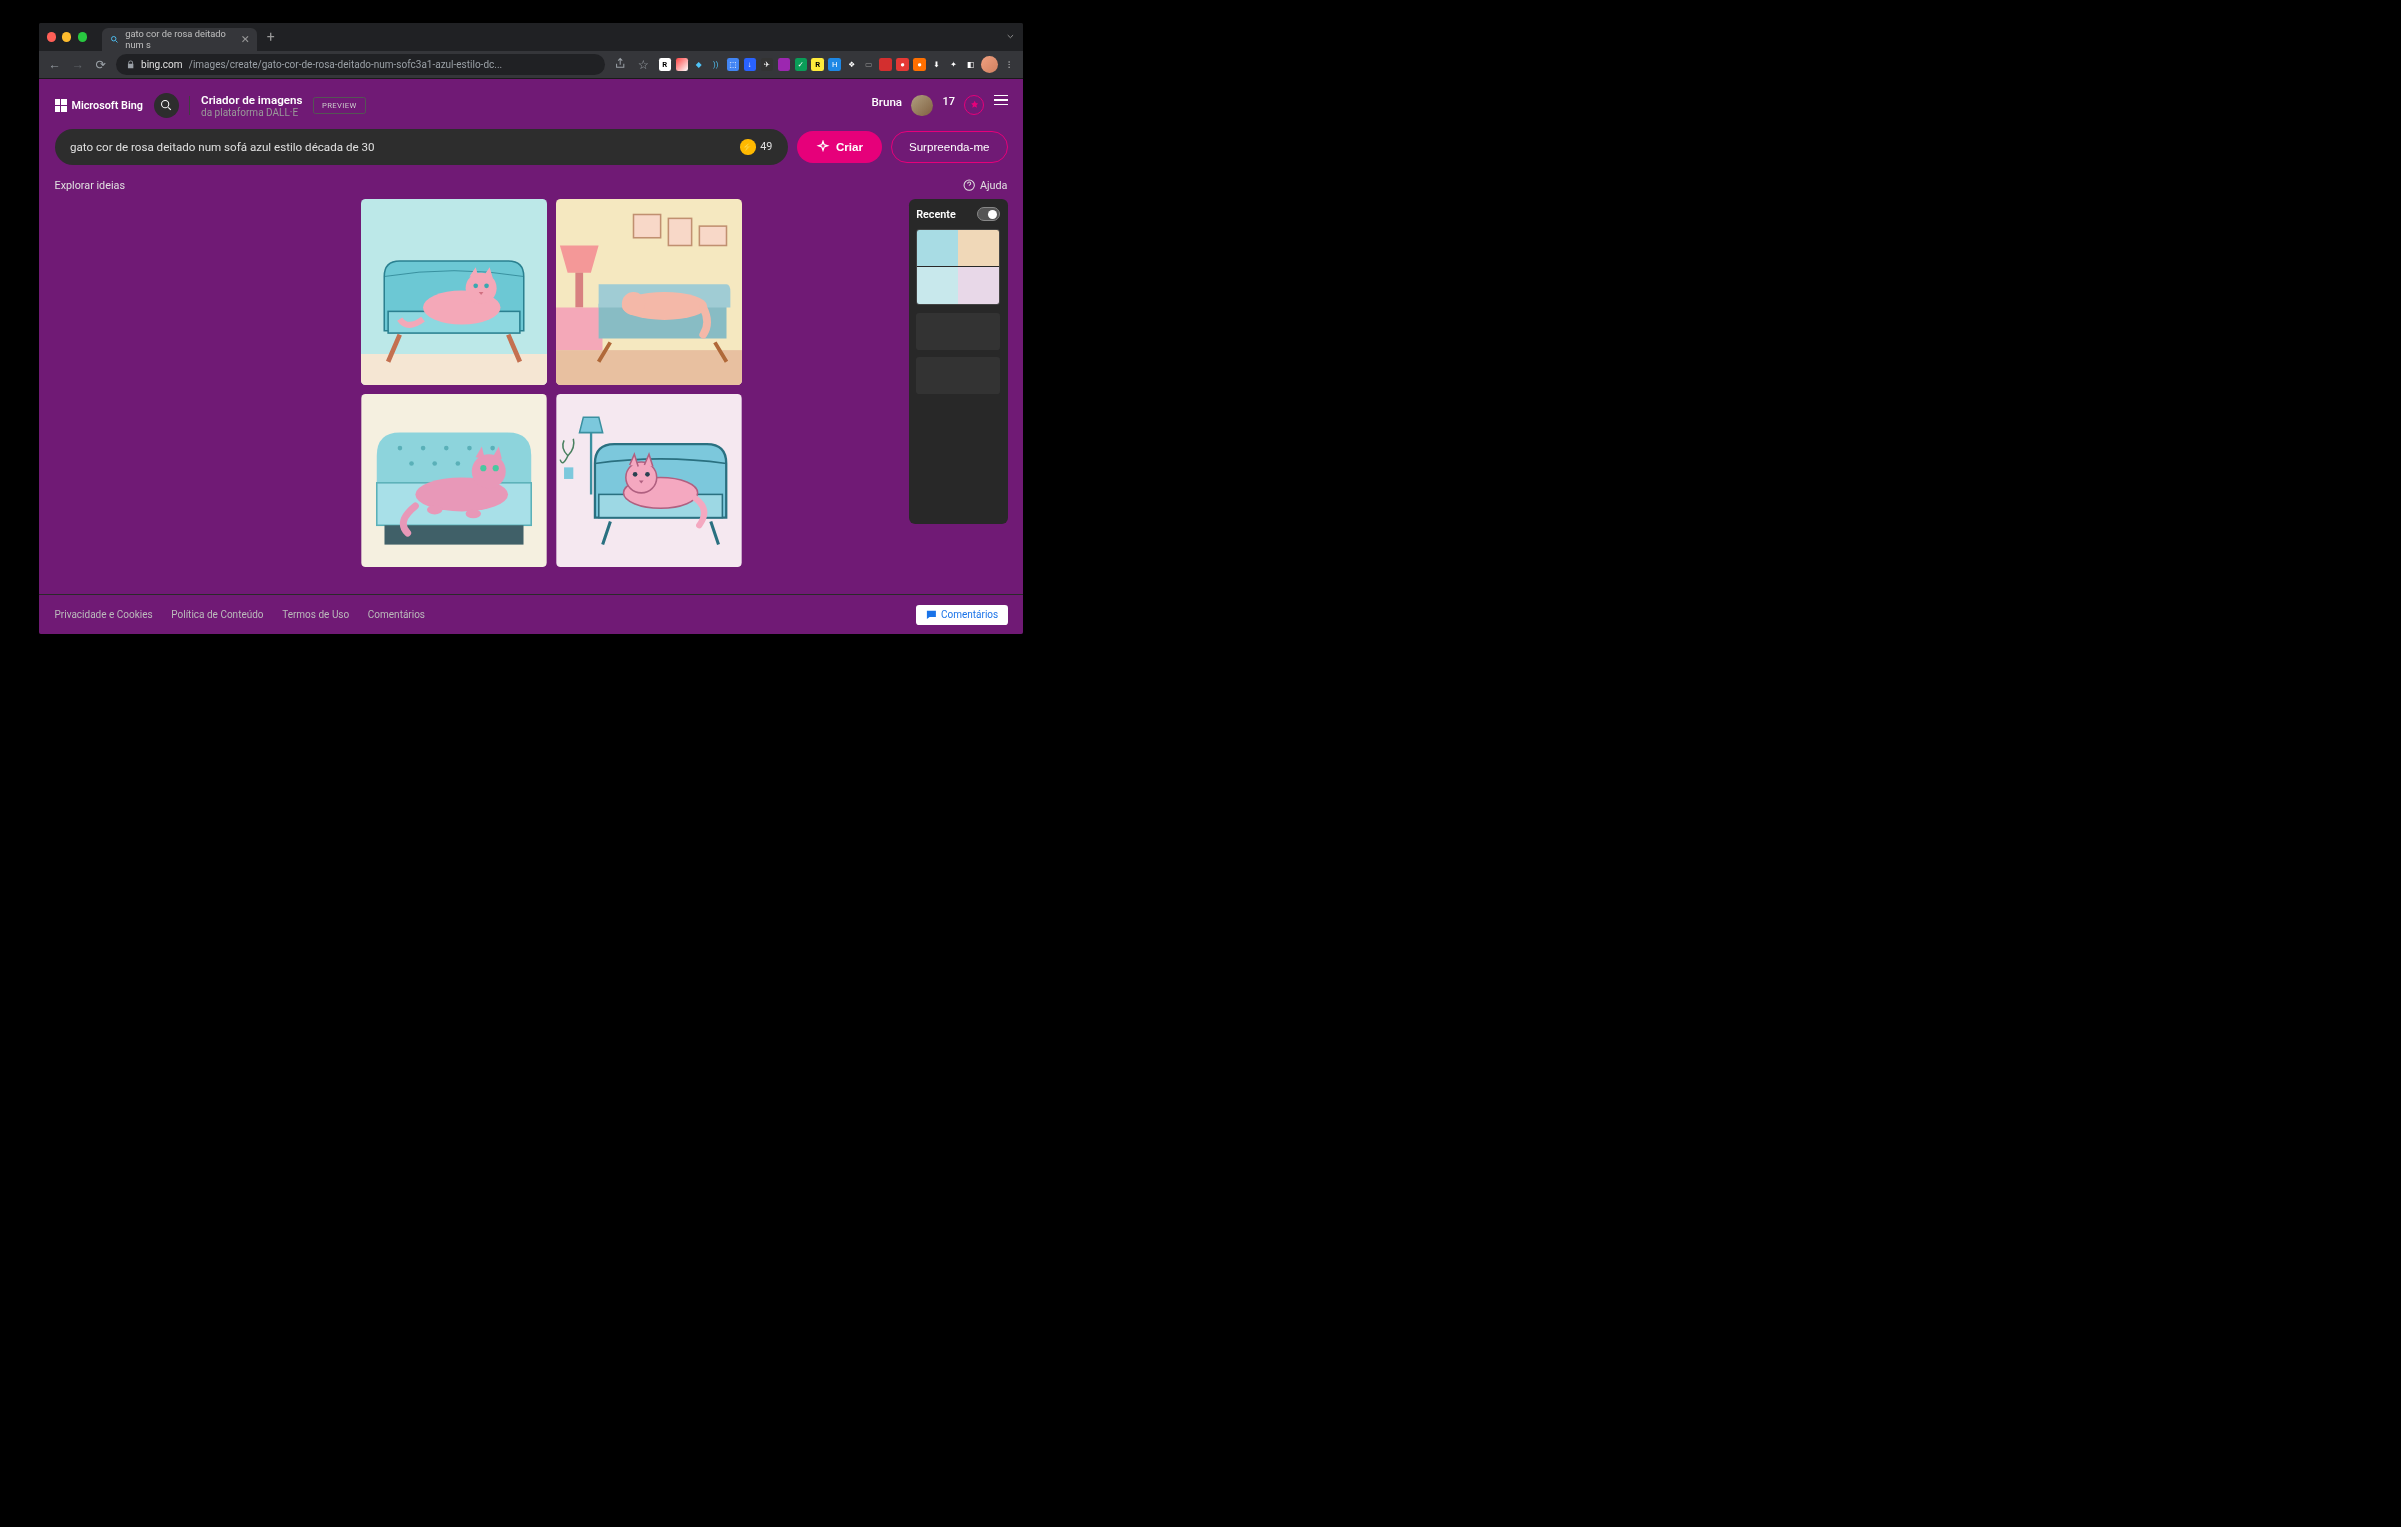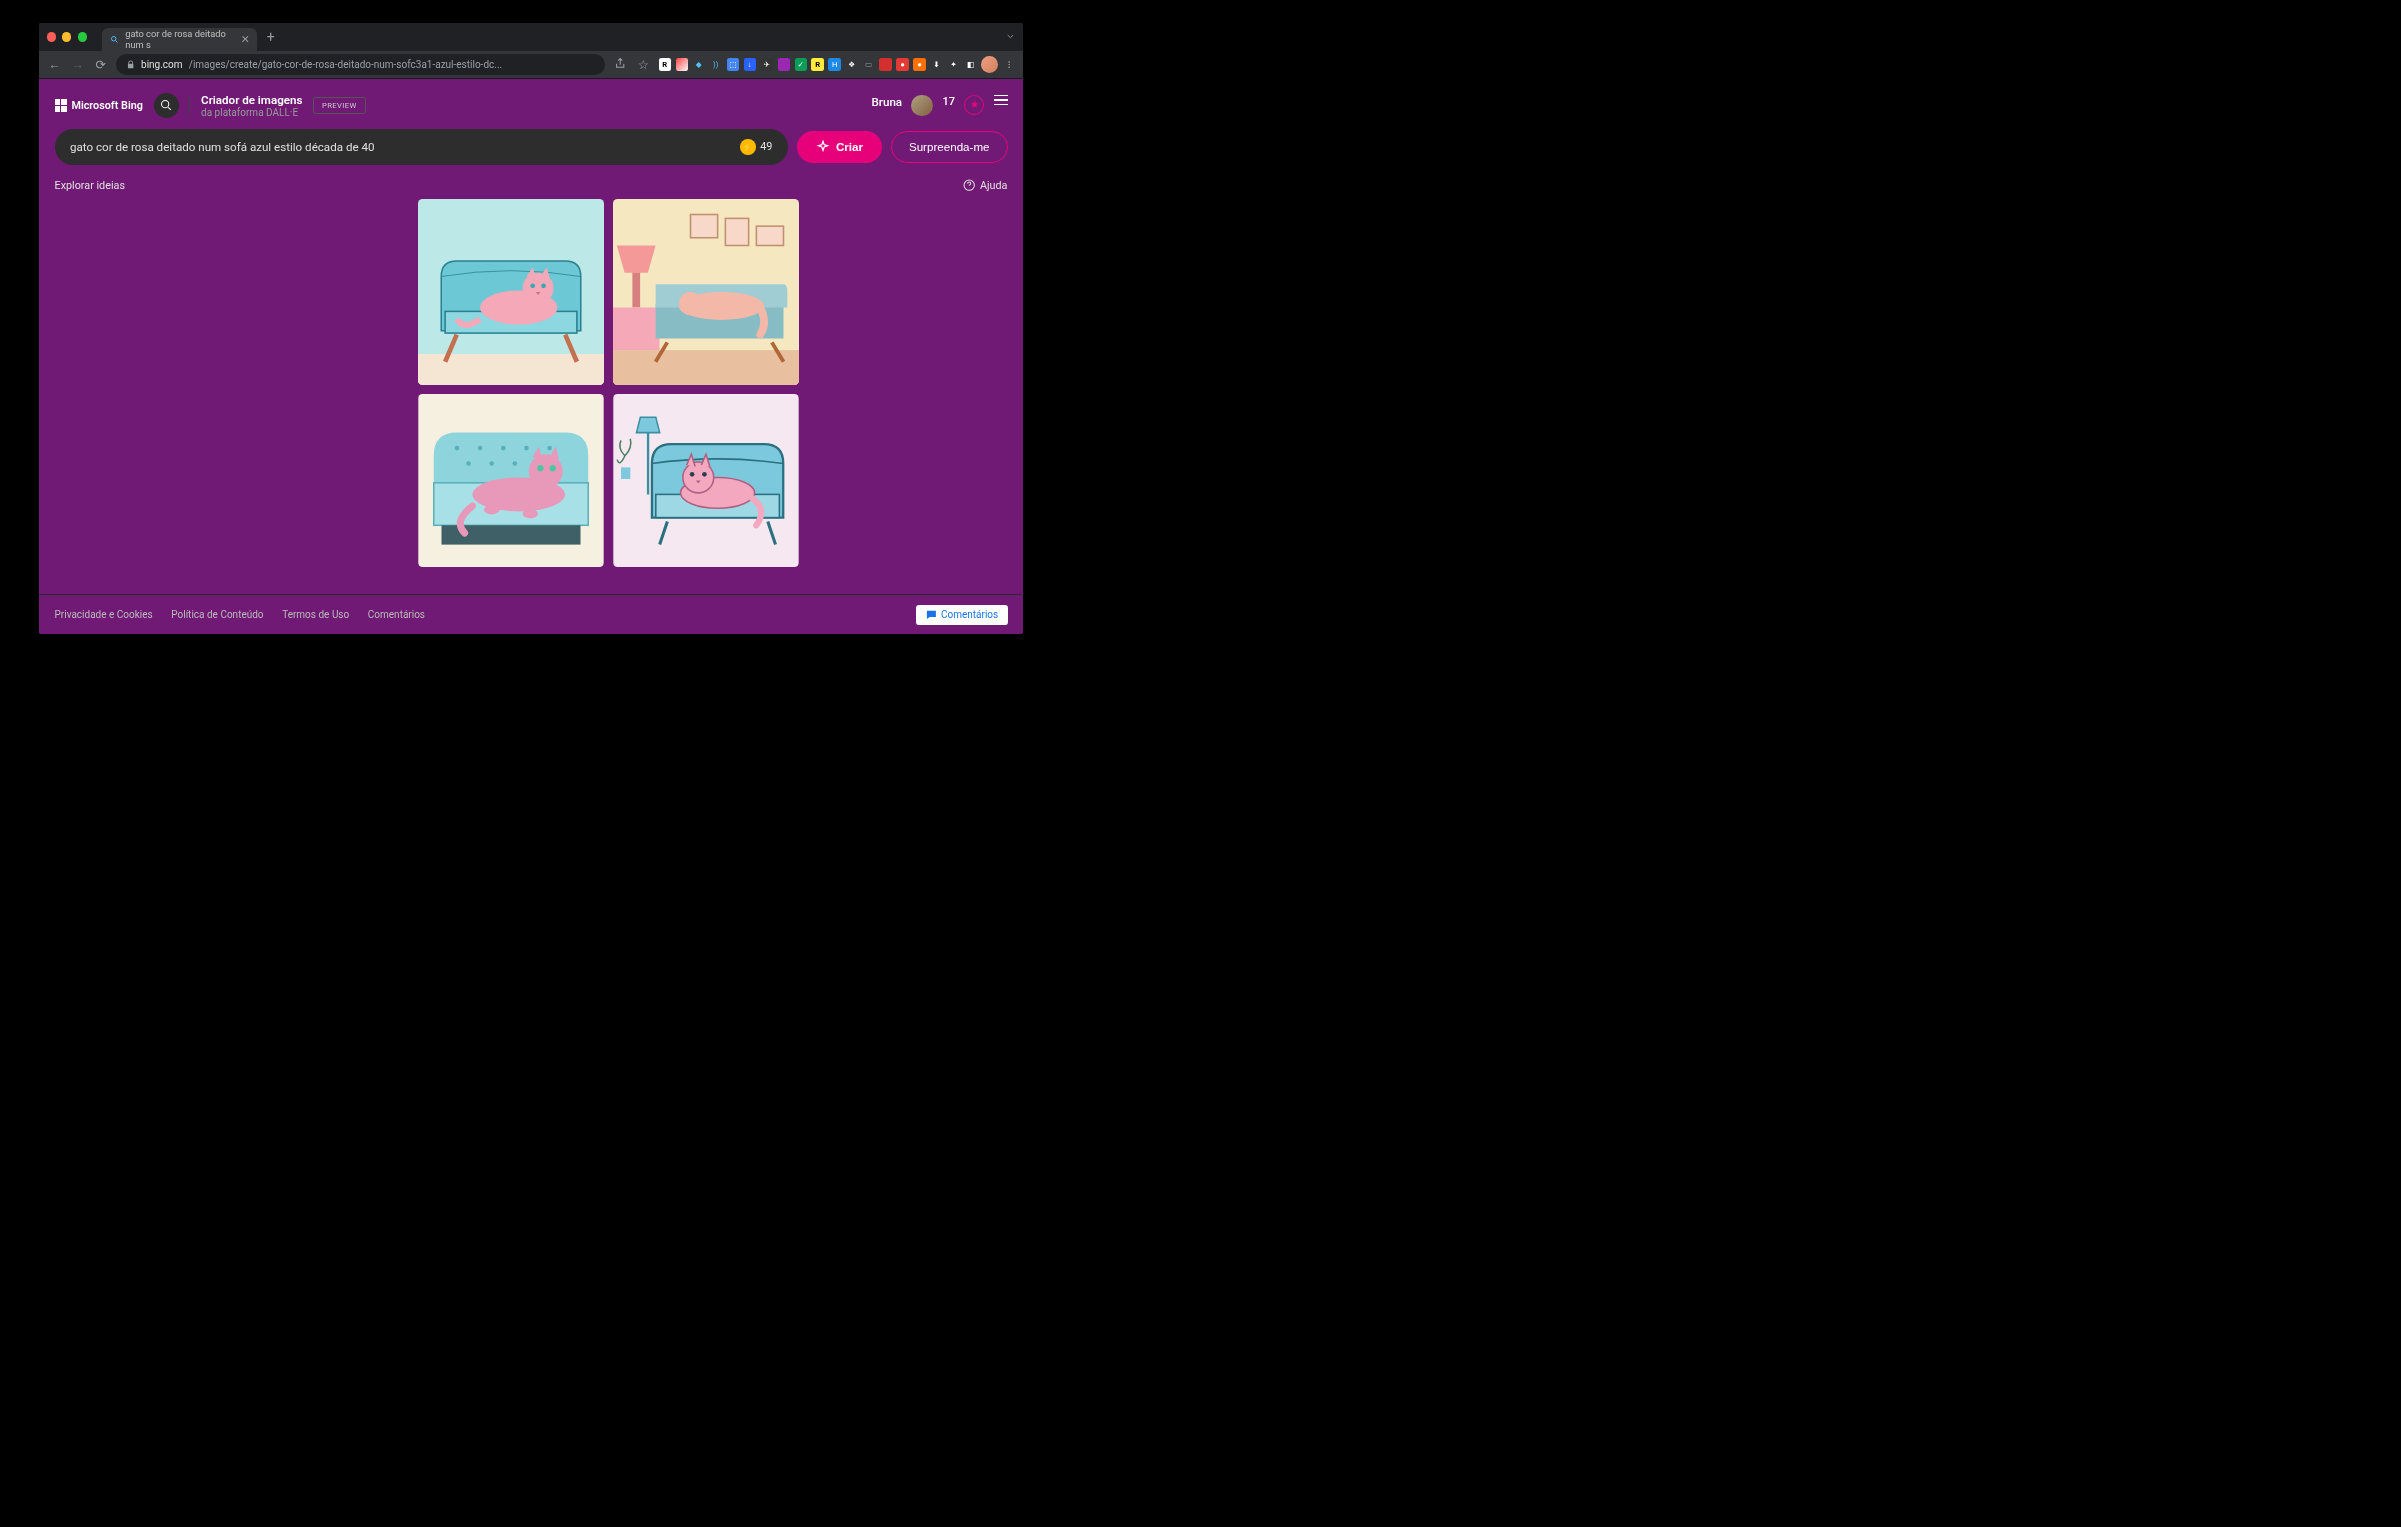--- a/index.html
+++ b/index.html
@@ -344,21 +344,21 @@
         <div class="hamburger">
             <span></span>
             <span></span>
             <span></span>
           </div>
       </div>
     </div>
 
     <div class="prompt-row">
       <div class="prompt-input">
-        <span>gato cor de rosa deitado num sofá azul estilo década de 40</span>
+        <span>gato cor de rosa deitado num sofá azul estilo década de 30</span>
         <div class="boost-chip">
           <div class="boost-icon">⚡</div>
           <span>49</span>
         </div>
       </div>
       <button class="create-btn">
         <svg width="14" height="14" viewBox="0 0 24 24" fill="none" stroke="#fff" stroke-width="2">
             <path d="M12 2l2 6 6 2-6 2-2 6-2-6-6-2 6-2z"></path>
           </svg>
         <span>Criar</span>
@@ -476,20 +476,36 @@
               <circle cx="102" cy="104" r="3" fill="#2a4050"></circle>
               <circle cx="118" cy="104" r="3" fill="#2a4050"></circle>
               <path d="M107 112 L113 112 L110 116 Z" fill="#b06080"></path>
               <path d="M180 135 Q200 150 185 170" fill="none" stroke="#f4a8c0" stroke-width="8" stroke-linecap="round"></path>
             </svg>
           </div>
 
         </div>
       </div>
 
+      <div class="recent-panel">
+        <div class="recent-header">
+          <span>Recente</span>
+          <div class="toggle">
+            <div class="toggle-knob"></div>
+          </div>
+        </div>
+        <div class="recent-thumb">
+          <div style="background:#a8dce4"></div>
+          <div style="background:#f0d8b8"></div>
+          <div style="background:#c8e8ec"></div>
+          <div style="background:#e8d8e8"></div>
+        </div>
+        <div class="recent-slot"></div>
+        <div class="recent-slot"></div>
+      </div>
     </div>
 
     <div class="footer">
       <span class="footer-link">Privacidade e Cookies</span>
       <span class="footer-link">Política de Conteúdo</span>
       <span class="footer-link">Termos de Uso</span>
       <span class="footer-link">Comentários</span>
       <div class="feedback-btn">
         <svg width="10.8" height="10.8" viewBox="0 0 24 24" fill="#1a73e8">
             <path d="M2 4h20v14H8l-6 4V4z"></path>

